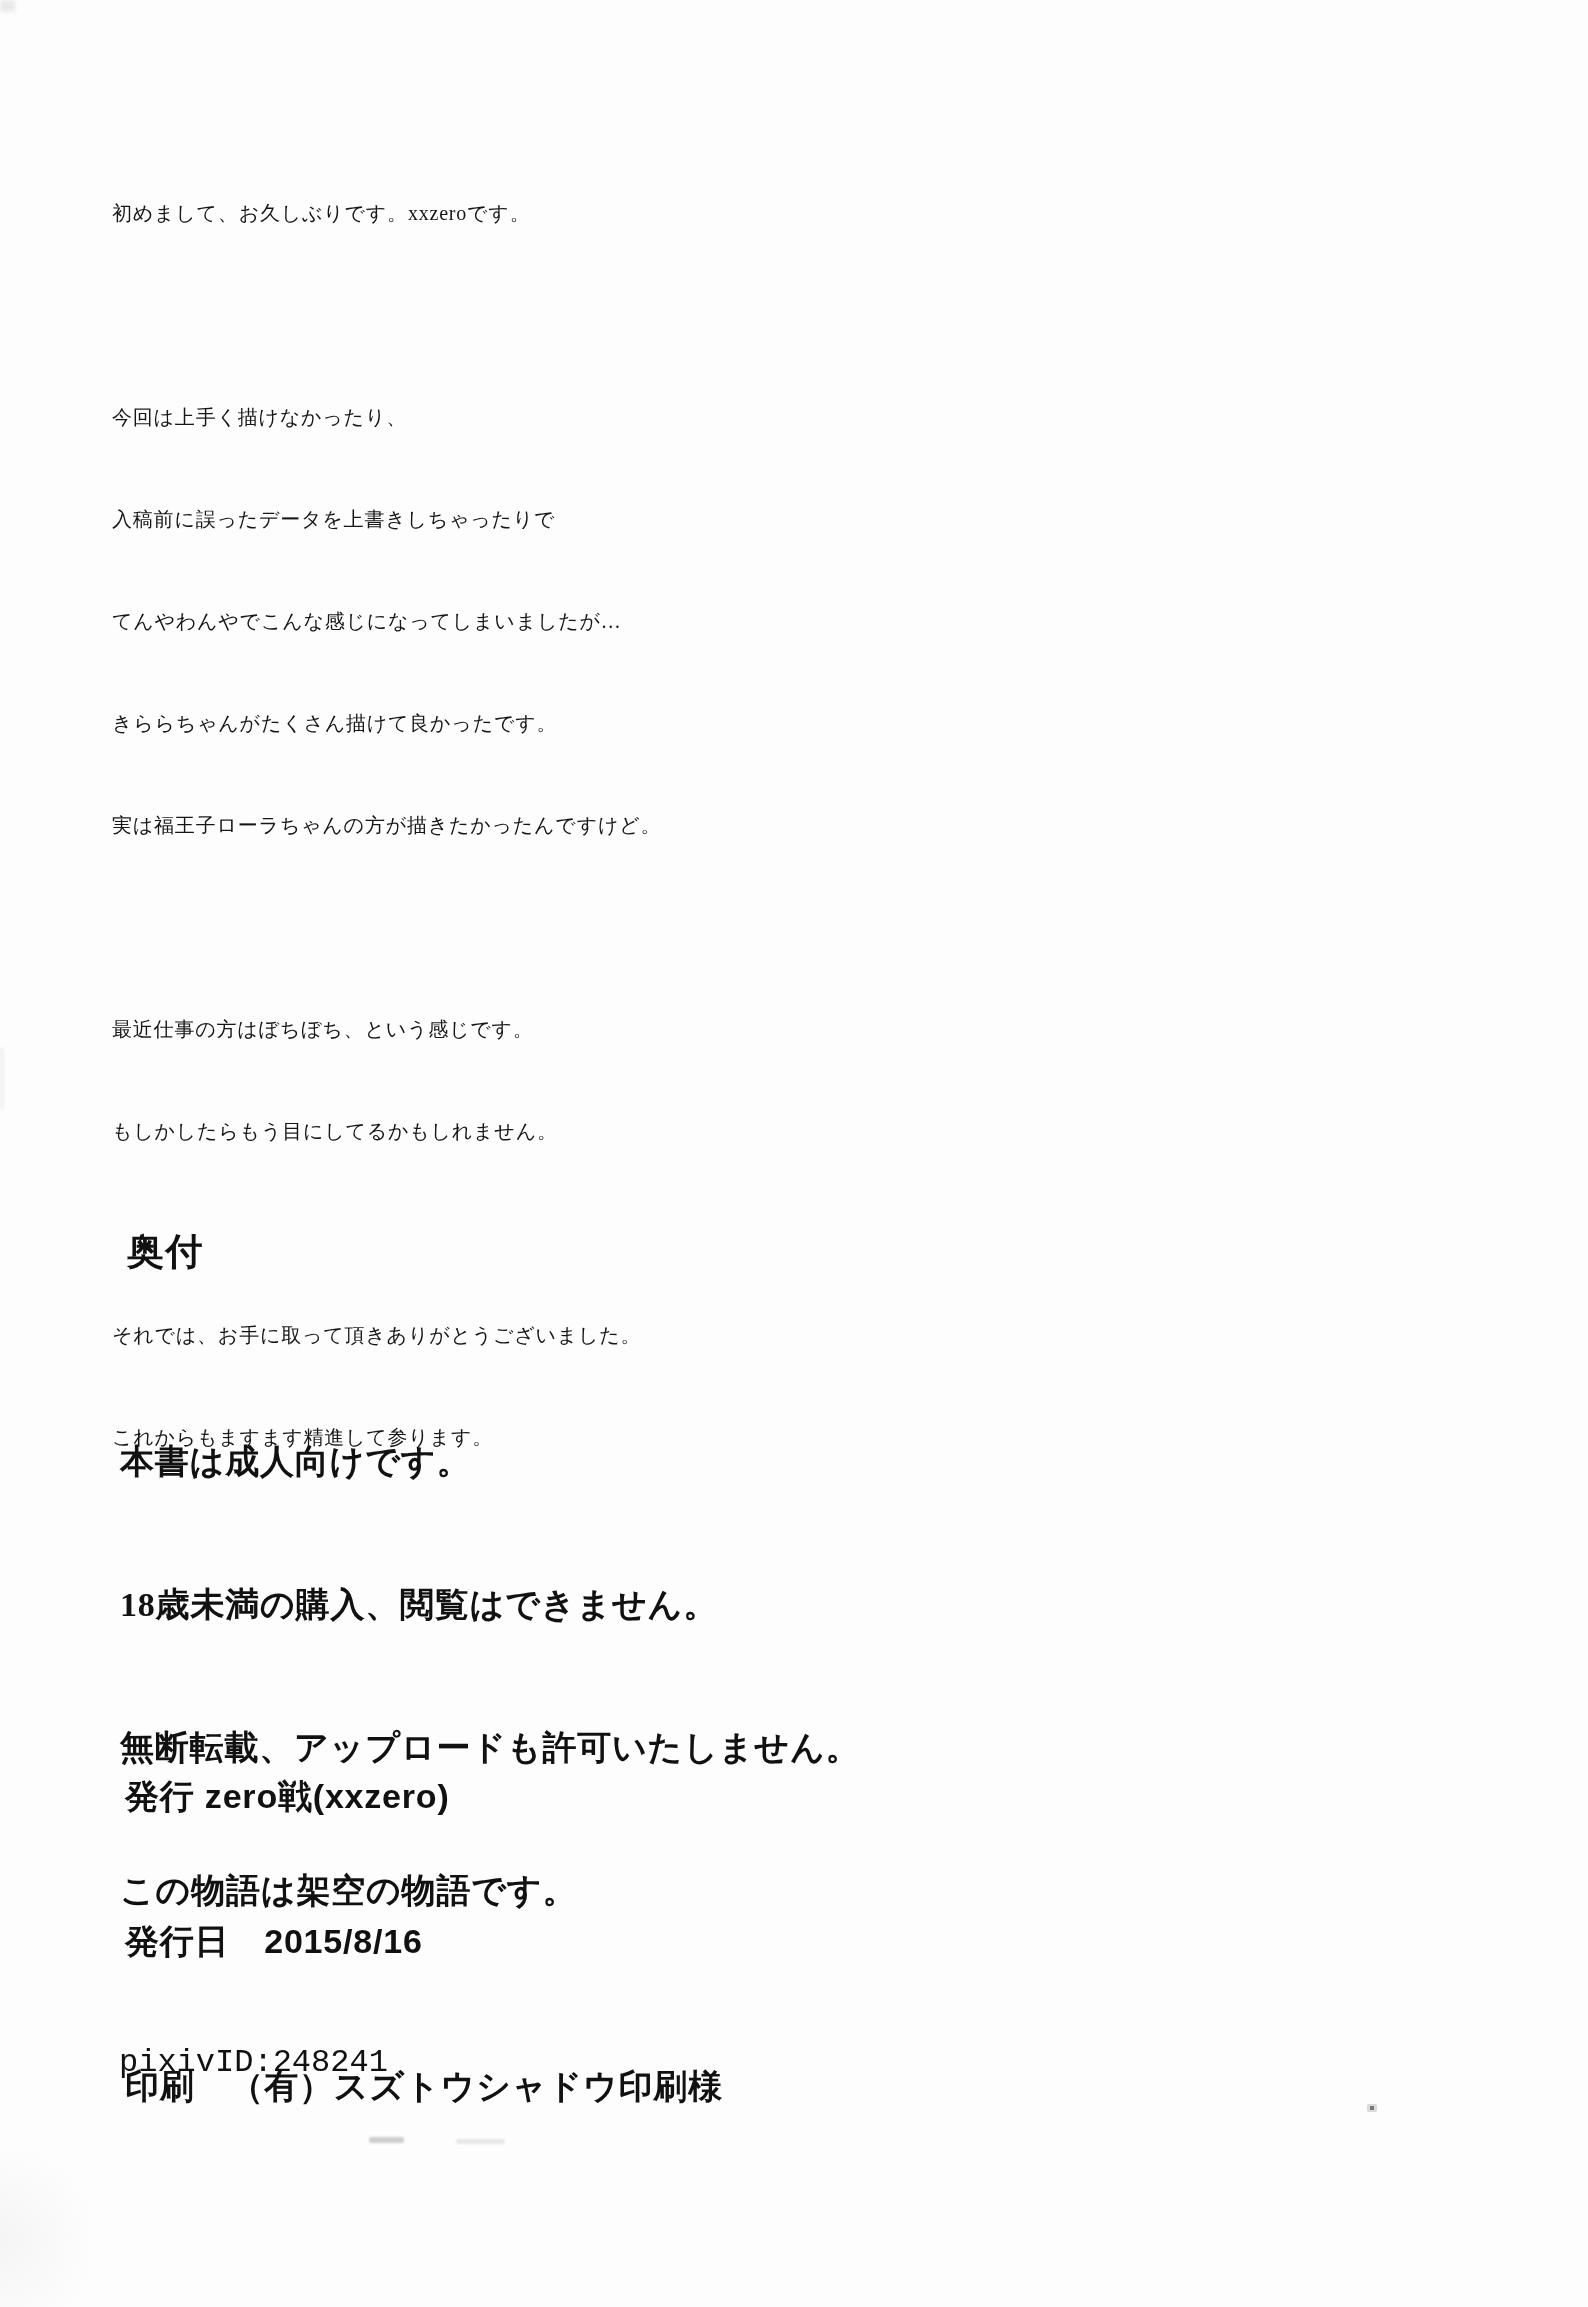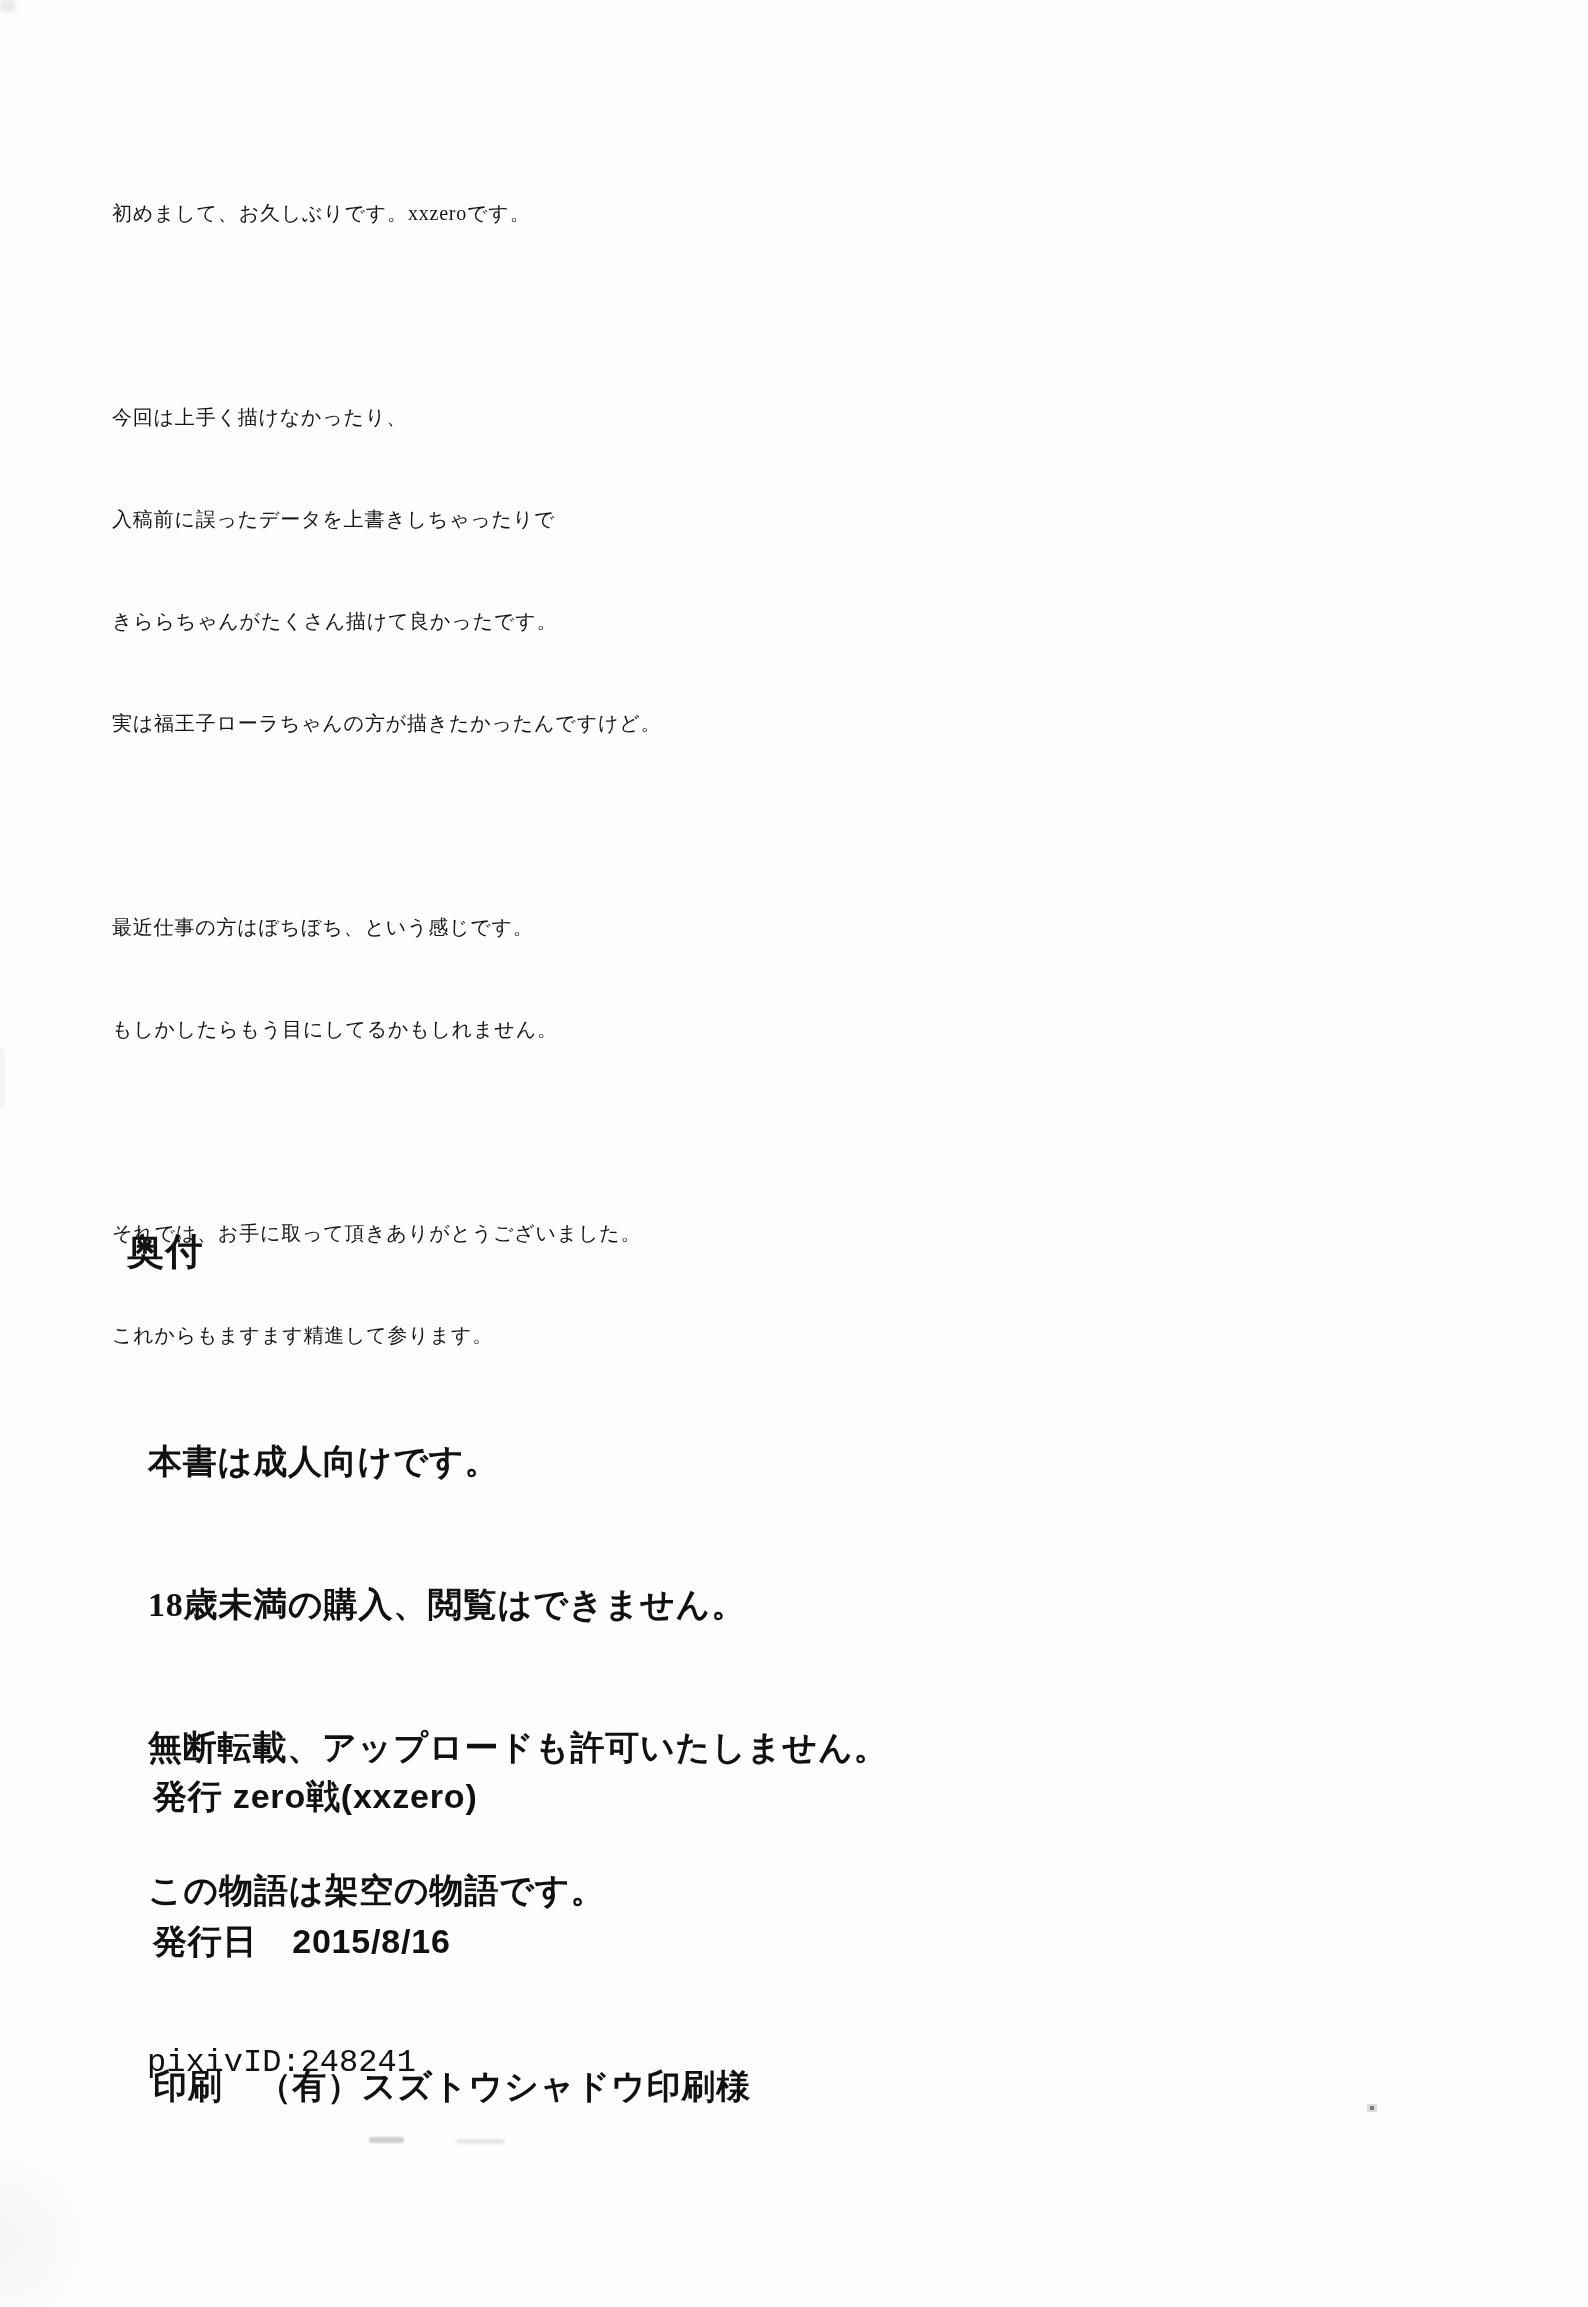--- a/index.html
+++ b/index.html
@@ -78,21 +78,20 @@
     top: 1955px;
     font-family: "Liberation Mono", "DejaVu Sans Mono", monospace;
     font-weight: normal;
     font-size: 32px;
     letter-spacing: 0;
     white-space: pre;
   }
   .co-line {
     height: 67px;
     line-height: 67px;
-    margin-left: 28px;
   }
 
   
   .artifact {
     position: absolute;
     pointer-events: none;
   }
   .art-corner-smudge {
     left: 0; top: 0; width: 15.3px; height: 12.2px;
     background: rgba(60,60,60,0.10);
@@ -134,20 +133,21 @@
 </head>
 <body>
 
 <div class="page">
 
   <div class="afterword">
     <div class="aw-line">初めまして、お久しぶりです。xxzeroです。</div>
     <div class="aw-line"></div>
     <div class="aw-line">今回は上手く描けなかったり、</div>
     <div class="aw-line">入稿前に誤ったデータを上書きしちゃったりで</div>
+    <div class="aw-line">てんやわんやでこんな感じになってしまいましたが…</div>
     <div class="aw-line">きららちゃんがたくさん描けて良かったです。</div>
     <div class="aw-line">実は福王子ローラちゃんの方が描きたかったんですけど。</div>
     <div class="aw-line"></div>
     <div class="aw-line">最近仕事の方はぼちぼち、という感じです。</div>
     <div class="aw-line">もしかしたらもう目にしてるかもしれません。</div>
     <div class="aw-line"></div>
     <div class="aw-line">それでは、お手に取って頂きありがとうございました。</div>
     <div class="aw-line">これからもますます精進して参ります。</div>
   </div>
 

